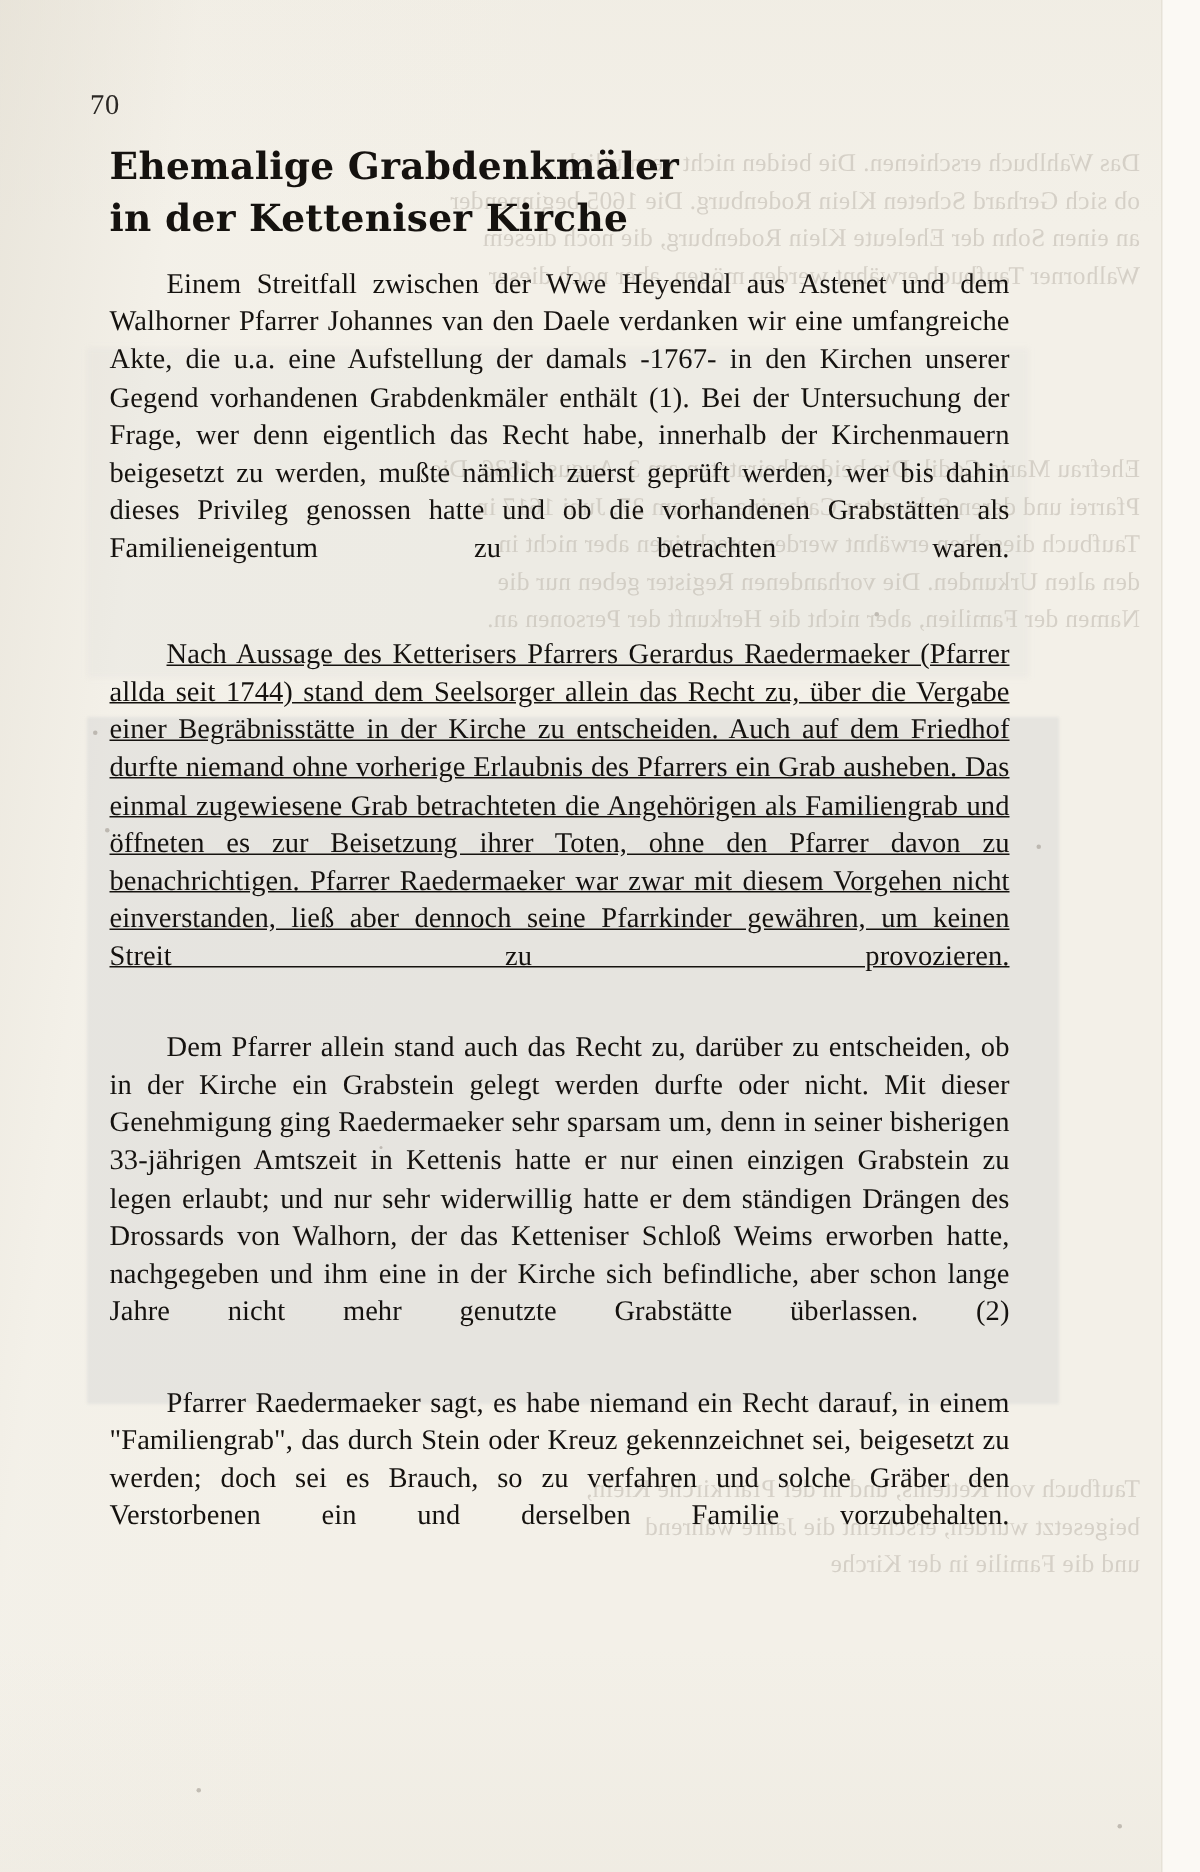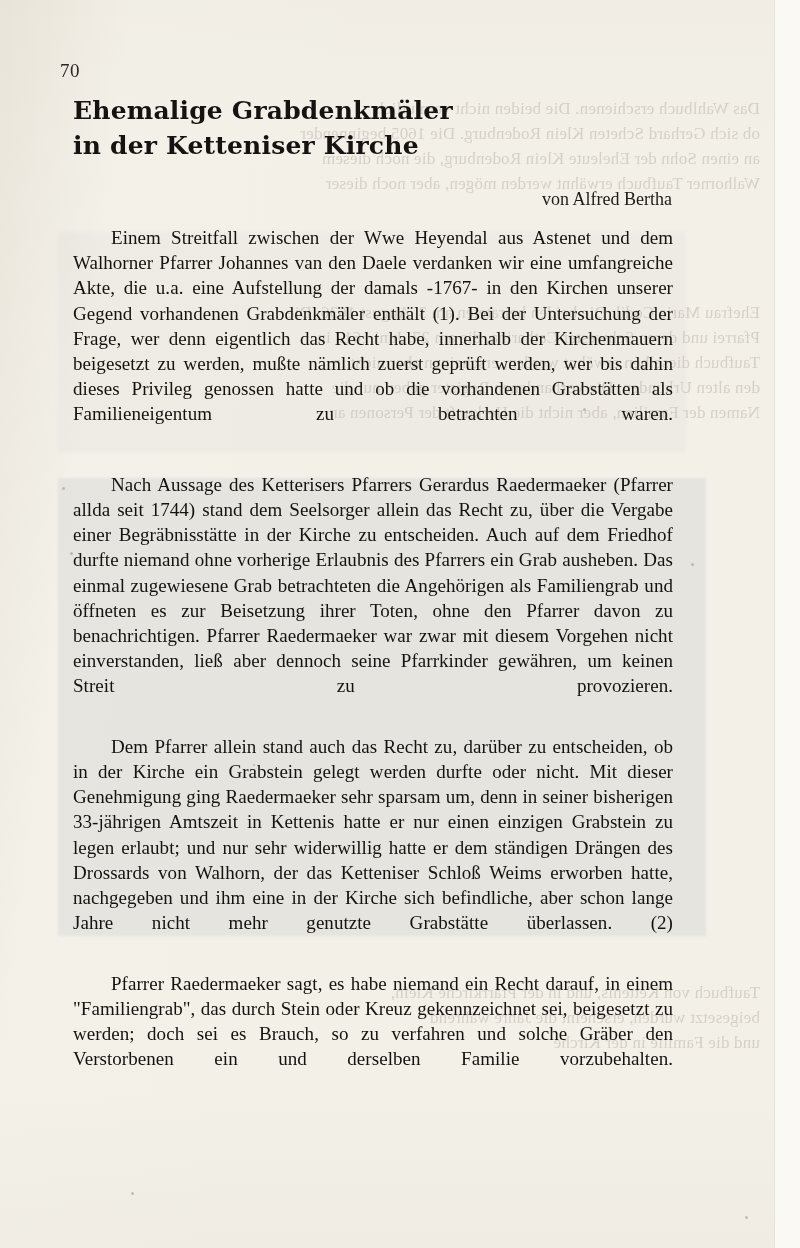--- a/index.html
+++ b/index.html
@@ -125,21 +125,21 @@
     text-align: justify;
     text-justify: inter-word;
     font-size: 19px;
     line-height: 25.2px;
     color: #15120f;
     margin: 0;
     letter-spacing: 0.05px;
     word-spacing: 0.2px;
   }
   #para-1 { margin-top: 14px; text-indent: 38px; }
-  #para-2 { margin-top: 20px; text-indent: 38px; }
+  #para-2 { margin-top: 20px; text-indent: 38px; text-decoration: underline; }
   #para-3 { margin-top: 10px; text-indent: 38px; }
   #para-4 { margin-top: 10px; text-indent: 38px; }
 
   
   .para:after {
     content: "";
     display: inline-block;
     width: 100%;
   }
 
@@ -177,21 +177,20 @@
 
   <div id="page-edge"></div>
 
   <div id="page-number">70</div>
 
   <div id="content">
 
     <h1 class="title-line" id="title-line-1">Ehemalige Grabdenkmäler</h1>
     <h1 class="title-line" id="title-line-2">in der Ketteniser Kirche</h1>
 
-    <div id="byline">von Alfred Bertha</div>
 
     <p class="para" id="para-1">Einem Streitfall zwischen der Wwe Heyendal aus Astenet und dem Walhorner Pfarrer Johannes van den Daele verdanken wir eine umfangreiche Akte, die u.a. eine Aufstellung der damals -1767- in den Kirchen unserer Gegend vorhandenen Grabdenkmäler enthält (1). Bei der Untersuchung der Frage, wer denn eigentlich das Recht habe, innerhalb der Kirchenmauern beigesetzt zu werden, mußte nämlich zuerst geprüft werden, wer bis dahin dieses Privileg genossen hatte und ob die vorhandenen Grabstätten als Familieneigentum zu betrachten waren.</p>
     <p class="para" id="para-2">Nach Aussage des Ketterisers Pfarrers Gerardus Raedermaeker (Pfarrer allda seit 1744) stand dem Seelsorger allein das Recht zu, über die Vergabe einer Begräbnisstätte in der Kirche zu entscheiden. Auch auf dem Friedhof durfte niemand ohne vorherige Erlaubnis des Pfarrers ein Grab ausheben. Das einmal zugewiesene Grab betrachteten die Angehörigen als Familiengrab und öffneten es zur Beisetzung ihrer Toten, ohne den Pfarrer davon zu benachrichtigen. Pfarrer Raedermaeker war zwar mit diesem Vorgehen nicht einverstanden, ließ aber dennoch seine Pfarrkinder gewähren, um keinen Streit zu provozieren.</p>
     <p class="para" id="para-3">Dem Pfarrer allein stand auch das Recht zu, darüber zu entscheiden, ob in der Kirche ein Grabstein gelegt werden durfte oder nicht. Mit dieser Genehmigung ging Raedermaeker sehr sparsam um, denn in seiner bisherigen 33-jährigen Amtszeit in Kettenis hatte er nur einen einzigen Grabstein zu legen erlaubt; und nur sehr widerwillig hatte er dem ständigen Drängen des Drossards von Walhorn, der das Ketteniser Schloß Weims erworben hatte, nachgegeben und ihm eine in der Kirche sich befindliche, aber schon lange Jahre nicht mehr genutzte Grabstätte überlassen. (2)</p>
     <p class="para" id="para-4">Pfarrer Raedermaeker sagt, es habe niemand ein Recht darauf, in einem "Familiengrab", das durch Stein oder Kreuz gekennzeichnet sei, beigesetzt zu werden; doch sei es Brauch, so zu verfahren und solche Gräber den Verstorbenen ein und derselben Familie vorzubehalten.</p>
 
   </div>
 
   <div class="speck" style="left:583px; top:408px; width:3px; height:3px;"></div>
   <div class="speck" style="left:691px; top:563px; width:3px; height:3px;"></div>

